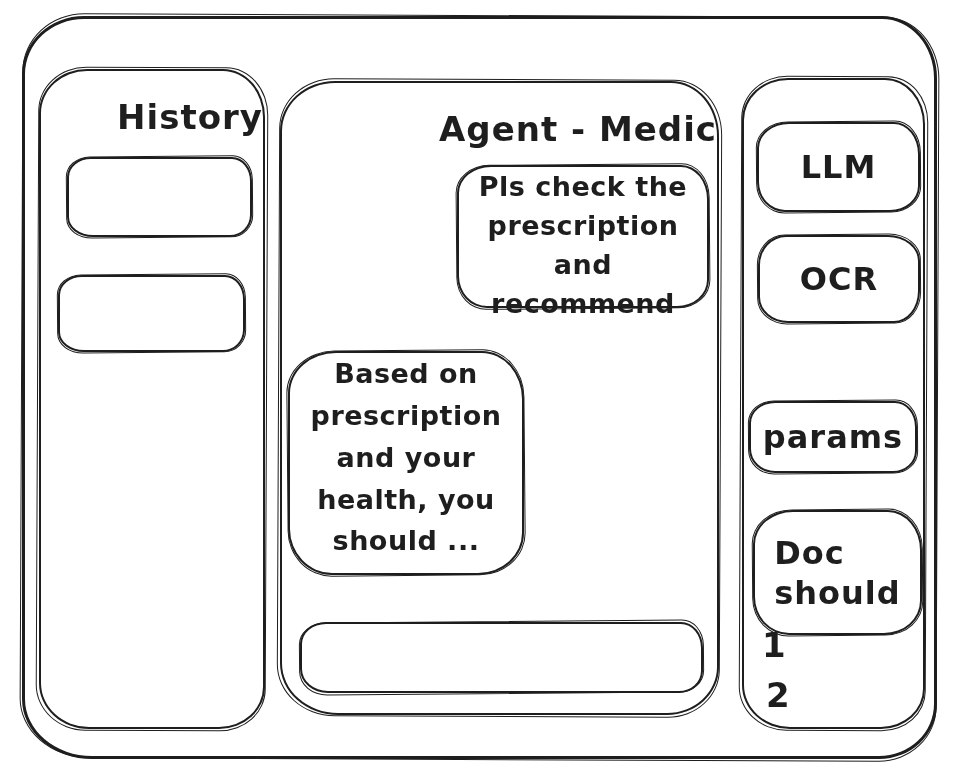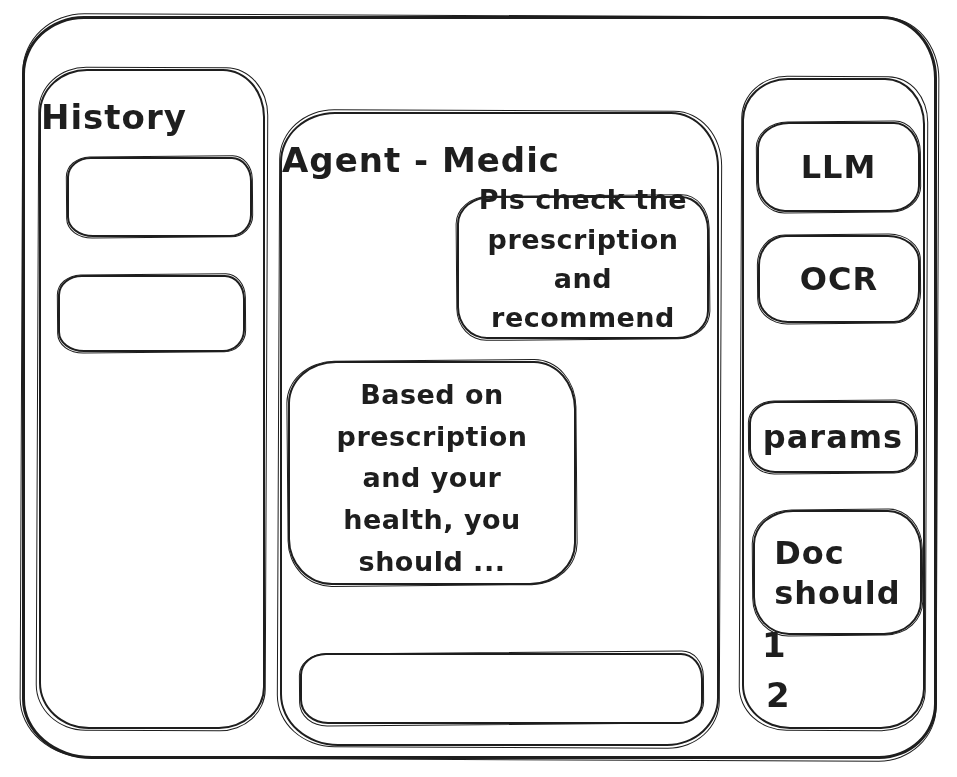--- a/index.html
+++ b/index.html
@@ -39,54 +39,53 @@
     border-radius:62px 55px 58px 70px / 58px 62px 55px 60px;
     border-width:3px;
   }
 
   
   .history-panel{
     left:14px;top:50px;width:226px;height:660px;
     border-radius:48px 42px 46px 50px / 44px 48px 42px 46px;
   }
   .panel-title{
-    text-align:left;
+    text-align:right;
     font-size:34px;
     font-weight:700;
     letter-spacing:1px;
     padding-top:26px;
     white-space:nowrap;
   }
   .history-item{
     border-radius:24px 20px 22px 26px / 20px 24px 22px 20px;
   }
   .history-item.item1{left:26px;top:86px;width:185px;height:80px;}
   .history-item.item2{left:17px;top:204px;width:187px;height:77px;}
 
   
   .chat-panel{
     left:255px;top:62px;width:439px;height:634px;
     border-radius:55px 48px 52px 58px / 50px 55px 48px 52px;
-    margin-top:31px;
   }
   .bubble{
-    display:flex;align-items:flex-end;justify-content:center;
+    display:flex;align-items:flex-start;justify-content:center;
     text-align:center;
     font-size:27px;
     font-weight:700;
     letter-spacing:.5px;
     line-height:1.45;
   }
   .bubble .bubble-text{white-space:pre-line;}
   .user-bubble{
     left:175px;top:82px;width:252px;height:143px;
     border-radius:34px 28px 32px 30px / 28px 34px 28px 32px;
   }
   .assistant-bubble{
-    left:6px;top:247px;width:288px;height:224px;
+    left:6px;top:268px;width:236px;height:224px;
     border-radius:48px 42px 46px 44px / 42px 48px 42px 46px;
     line-height:1.55;
   }
   .chat-input-box{
     left:18px;top:539px;width:403px;height:71px;
     border-radius:26px 22px 24px 28px / 22px 26px 22px 24px;
   }
   .chat-input-box input{
     position:absolute;inset:0;
     width:100%;height:100%;

